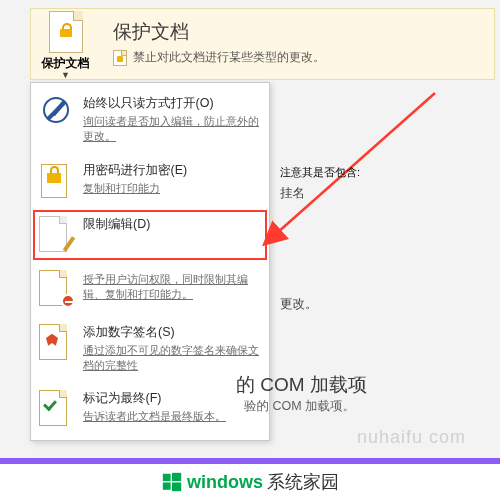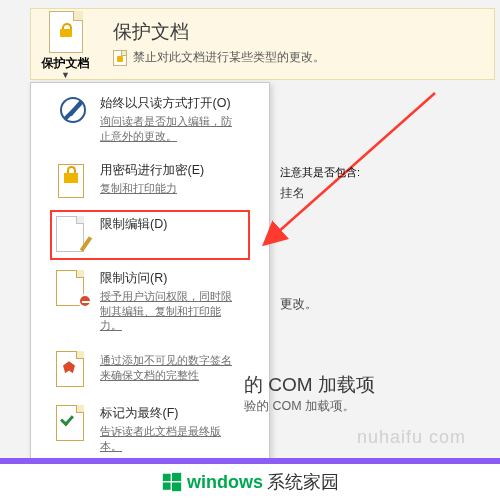--- a/index.html
+++ b/index.html
@@ -15,21 +15,21 @@
   .banner-icon .lock::after { content: ""; position: absolute; top: 6px; left: 1px; width: 12px; height: 8px; background: #f0b400; border-radius: 1px; }
   .banner-left-label { font-size: 12px; margin-top: 2px; font-weight: bold; }
   .banner-left-caret { font-size: 9px; color: #444; line-height: 6px; }
   .banner-body { padding: 10px 12px; }
   .banner-title { font-size: 19px; color: #3b3b3b; margin-bottom: 4px; }
   .banner-sub { font-size: 12px; color: #595959; display: flex; align-items: flex-end; gap: 6px; }
   .mini-page { display:inline-block; width:14px; height:16px; background:#fff; border:1px solid #c8b37a; position:relative; }
   .mini-page::after { content:""; position:absolute; top:0; right:0; width:4px; height:4px; background:#f5ecc7; border-left:1px solid #c8b37a; border-bottom:1px solid #c8b37a; }
   .mini-lock { position:absolute; left:3px; top:5px; width:6px; height:6px; background:#f0b400; border-radius:1px; }
 
-  .menu { position: absolute; left: 30px; top: 82px; width: 240px; background: #fff; border: 1px solid #c9c9c9; box-shadow: 2px 2px 6px rgba(0,0,0,0.15); padding: 4px 17px; }
+  .menu { position: absolute; left: 30px; top: 82px; width: 240px; background: #fff; border: 1px solid #c9c9c9; box-shadow: 2px 2px 6px rgba(0,0,0,0.15); padding: 4px 0; }
   .menu-item { display: flex; gap: 10px; padding: 8px 10px 10px 8px; cursor: default; }
   .mi-icon { width: 34px; flex:0 0 34px; height: 36px; position: relative; }
   .mi-text .mi-title { font-size: 12.5px; color: #2b2b2b; }
   .mi-text .mi-desc { font-size: 11px; color: #707070; line-height: 1.35; margin-top: 2px; text-decoration: underline; }
 
   .menu-item.highlight { outline: 2px solid #ff3b30; outline-offset: -4px; }
 
   
   .ic-readonly::before { content:""; position:absolute; left:4px; top:2px; width:22px; height:22px; border:2px solid #2b5797; border-radius:50%; }
   .ic-readonly::after { content:""; position:absolute; left:6px; top:14px; width:22px; height:4px; background:#2b5797; transform:rotate(-45deg); }
@@ -56,21 +56,21 @@
   .ic-final .page { position:absolute; inset:0 6px 0 0; background:#fff; border:1px solid #cfa94e; }
   .ic-final .fold { position:absolute; top:0; right:6px; width:8px; height:8px; background:#f5ecc7; border-left:1px solid #cfa94e; border-bottom:1px solid #cfa94e; }
   .ic-final .check { position:absolute; left:5px; top:10px; width:12px; height:8px; border-left:3px solid #2b8a3e; border-bottom:3px solid #2b8a3e; transform:rotate(-48deg); }
 
   .arrow { position:absolute; pointer-events:none; }
   .arrow svg { overflow: visible; }
 
   .bg-text-1 { position:absolute; left:280px; top:165px; font-size:11px; color:#000000; }
   .bg-text-2 { position:absolute; left:280px; top:185px; font-size:12.5px; color:#404040;text-align:right; }
   .bg-text-3 { position:absolute; left:280px; top:296px; font-size:12.5px; color:#404040; }
-  .bg-text-4 { position:absolute; left:244px; top:372px; font-size:19px; color:#3b3b3b; }
+  .bg-text-4 { position:absolute; left:236px; top:372px; font-size:19px; color:#3b3b3b; }
   .bg-text-5 { position:absolute; left:244px; top:398px; font-size:12.5px; color:#626262; }
 
   .footer { position:absolute; left:0; right:0; bottom:0; height:42px; background:#fff; display:flex; align-items:center; justify-content:center; gap:4px; border-top:6px solid #8b5cf6; }
   .footer .brand-icon { width:22px; height:22px; }
   .footer .txt-windows { font-size:18px; color:#00a84f; font-weight:600; letter-spacing:0; }
   .footer .txt-cn { font-size:18px; color:#333; font-weight:500; }
 
   .wm { position:absolute; right:34px; bottom:52px; color:rgba(120,120,120,0.28); font-size:18px; letter-spacing:1px; }
 </style>
 </head>
@@ -131,32 +131,32 @@
     </div>
   </div>
 
   <div class="menu-item">
     <div class="mi-icon ic-restrict-access">
         <div class="page"></div>
         <div class="fold"></div>
         <div class="dot"></div>
       </div>
     <div class="mi-text">
-      <div class="mi-title">限制访问(R)</div>
       <div class="mi-desc">授予用户访问权限，同时限制其编辑、复制和打印能力。</div>
     </div>
   </div>
 
   <div class="menu-item">
     <div class="mi-icon ic-signature">
         <div class="page"></div>
         <div class="fold"></div>
         <div class="ribbon"></div>
       </div>
     <div class="mi-text">
+      <div class="mi-title">添加数字签名(S)</div>
       <div class="mi-desc">通过添加不可见的数字签名来确保文档的完整性</div>
     </div>
   </div>
 
   <div class="menu-item">
     <div class="mi-icon ic-final">
         <div class="page"></div>
         <div class="fold"></div>
         <div class="check"></div>
       </div>

